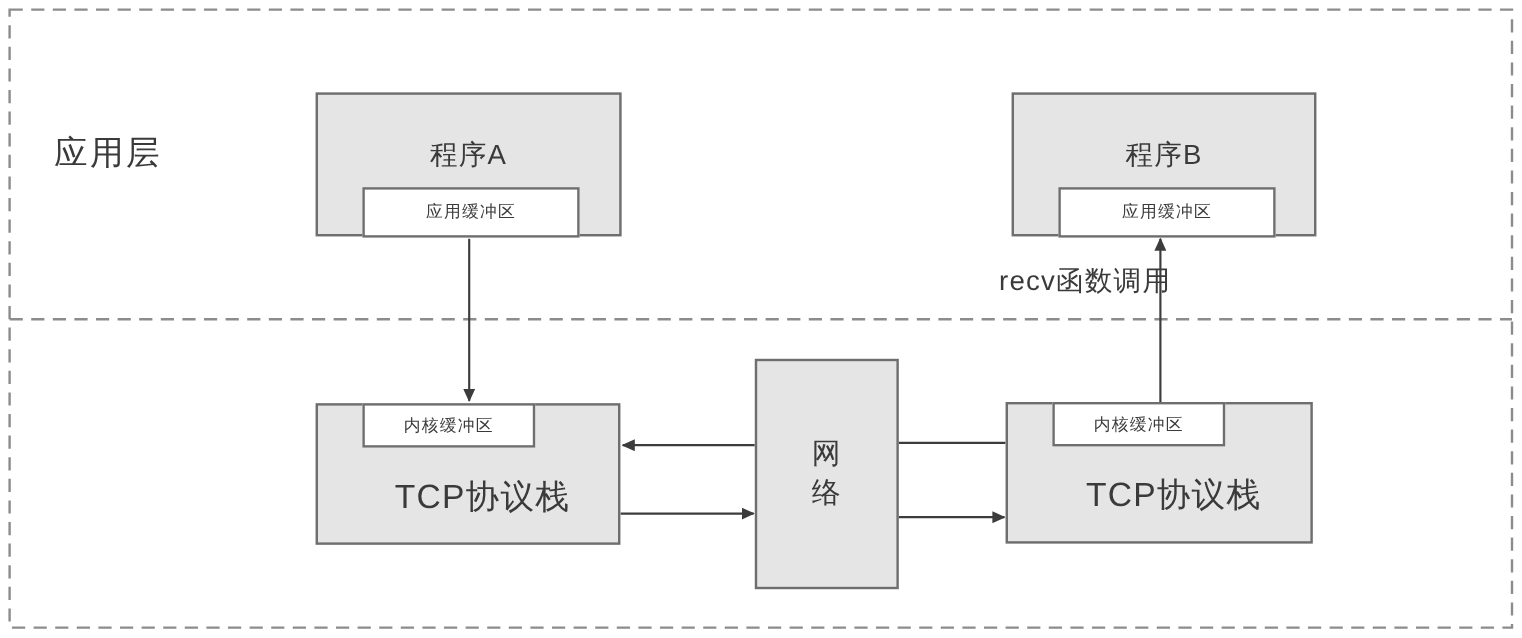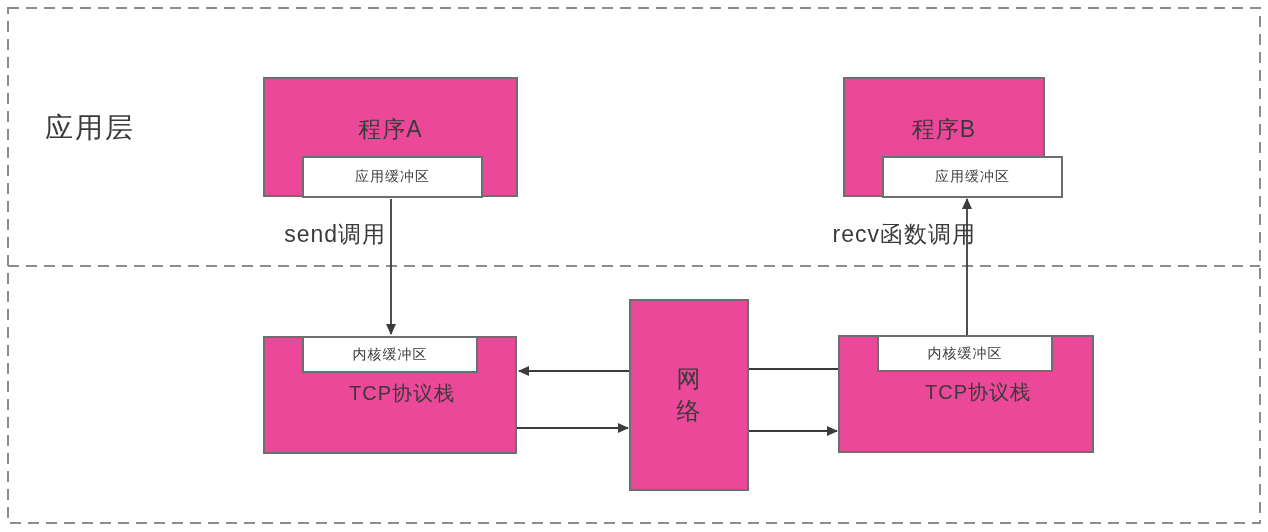--- a/index.html
+++ b/index.html
@@ -26,21 +26,21 @@
   .conn {
     stroke: var(--line, #3c3c3c);
     stroke-width: 1.8;
     fill: none;
   }
   .arrowhead { fill: var(--line, #3c3c3c); }
 
   .box {
     position: absolute;
     border: 2px solid var(--box_border, #6e6e6e);
-    background: #ec4899;
+    background: #e5e5e5;
     box-sizing: border-box;
   }
   .box-title {
     position: absolute;
     left: 0; right: 0;
     text-align: center;
     font-size: 23px;
     font-weight: 500;
     letter-spacing: 1px;
   }
@@ -51,25 +51,25 @@
     border: 2px solid var(--box_border, #6e6e6e);
     background: #ffffff;
     box-sizing: border-box;
     display: flex;
     align-items: center;
     justify-content: center;
     font-size: 14px;
     letter-spacing: 1px;
   }
   .program .inner-box { left: 37px; width: 181px; height: 42px; bottom: -3px; text-align: right; }
-  .tcp .inner-box     { left: 37px; width: 176px; height: 37px; top: -2px; }
-  .tcp .box-title     { top: 42px; font-size: 20px; margin-left: 24px; }
+  .tcp .inner-box     { left: 37px; width: 144px; height: 37px; top: -2px; }
+  .tcp .box-title     { top: 57px; font-size: 28px; margin-left: 24px; }
 
   .program-a { left: 263px; top: 77px;  width: 255px; height: 120px; }
-  .program-b { left: 843px; top: 77px;  width: 202px; height: 120px; }
+  .program-b { left: 843px; top: 77px;  width: 254px; height: 120px; }
   .tcp-left  { left: 263px; top: 336px; width: 254px; height: 118px; }
   .tcp-right { left: 838px; top: 335px; width: 256px; height: 118px; }
 
   .network {
     left: 629px; top: 299px; width: 120px; height: 192px;
     display: flex; align-items: center; justify-content: center;
   }
   .net-text {
     width: 30px;
     font-size: 24px;
@@ -131,21 +131,20 @@
     </div>
   </div>
 
   <div class="box program program-b">
     <div class="box-title">程序B</div>
     <div class="inner-box">
       <span>应用缓冲区</span>
     </div>
   </div>
 
-  <div class="annot annot-send">send调用</div>
   <div class="annot annot-recv">recv函数调用</div>
 
   <div class="box tcp tcp-left">
     <div class="inner-box">
       <span>内核缓冲区</span>
     </div>
     <div class="box-title">TCP协议栈</div>
   </div>
 
   <div class="box tcp tcp-right">

